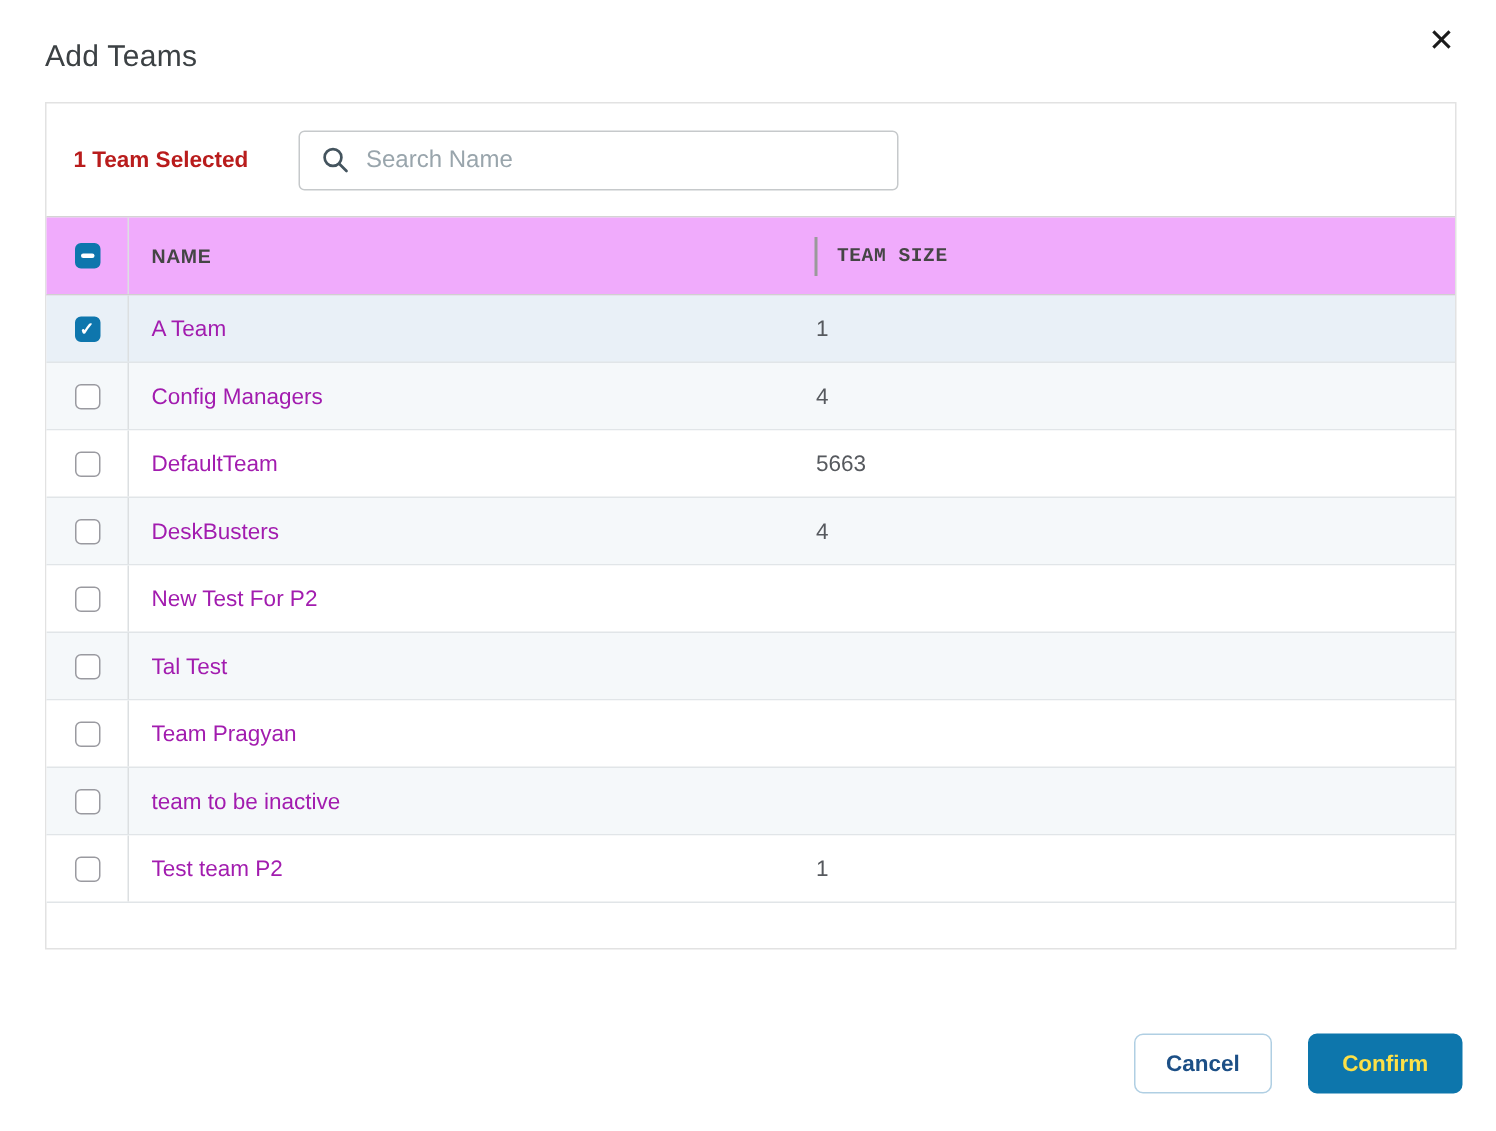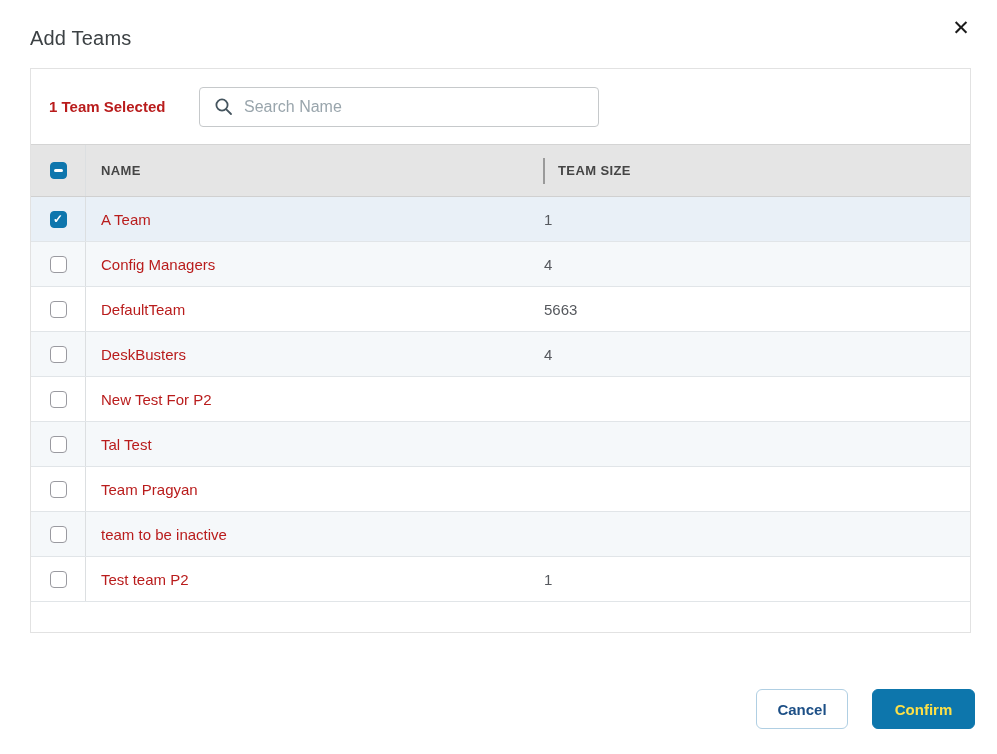--- a/index.html
+++ b/index.html
@@ -38,39 +38,39 @@
     font-family:"Liberation Sans",sans-serif;outline:none;background:#fff;
   }
   .search-input::placeholder{color:#99a5ac;opacity:1;}
   .search-icon{
     position:absolute;left:15px;top:10px;width:19px;height:19px;pointer-events:none;
   }
   
   .grid{border-top:1px solid #d4d4d4;}
   .grid-header{
     display:flex;height:52px;align-items:center;
-    border-bottom:1px solid #d0d0d0;box-sizing:border-box;background:#e5e5e5;justify-content:space-between;
+    border-bottom:1px solid #d0d0d0;box-sizing:border-box;background:#f0abfc;justify-content:space-between;
   }
   .grid-row{
     display:flex;height:45px;align-items:center;
     border-bottom:1px solid #e1e5e8;box-sizing:border-box;background:#fff;
   }
   .grid-row.stripe{background:#f5f8fa;}
   .grid-row.selected{background:#e9f0f7;}
   .cell-cb{
     width:55px;flex:none;align-self:stretch;display:flex;align-items:center;justify-content:center;
     border-right:1px solid #dcdfe1;box-sizing:border-box;
   }
   .cell-name{width:443px;flex:none;padding-left:15px;box-sizing:border-box;
-    font-size:15px;color:#b91c1c;white-space:nowrap;overflow:hidden;}
+    font-size:15px;color:#a21caf;white-space:nowrap;overflow:hidden;}
   .cell-size{flex:1;padding-left:15px;box-sizing:border-box;font-size:15px;color:#56595e;}
   .grid-header .cell-name,.grid-header .cell-size{
     font-size:13px;font-weight:700;color:#454545;letter-spacing:.4px;
   }
-  .grid-header .cell-size{display:flex;align-items:center;padding-left:14px;}
+  .grid-header .cell-size{display:flex;align-items:center;padding-left:14px;font-family:Liberation Mono, monospace;}
   .col-divider{width:2px;height:26px;background:#9a9a9a;flex:none;}
   .grid-header .cell-size .hdr-label{margin-left:13px;}
   .grid-footer{height:33px;}
   
   .cb{
     width:17px;height:17px;border-radius:4px;box-sizing:border-box;
     display:flex;align-items:center;justify-content:center;cursor:pointer;flex:none;
   }
   .cb.unchecked{border:1px solid #9a9aa0;background:#fff;}
   .cb.checked,.cb.indeterminate{background:#0e76ad;border:1px solid #0e76ad;}

